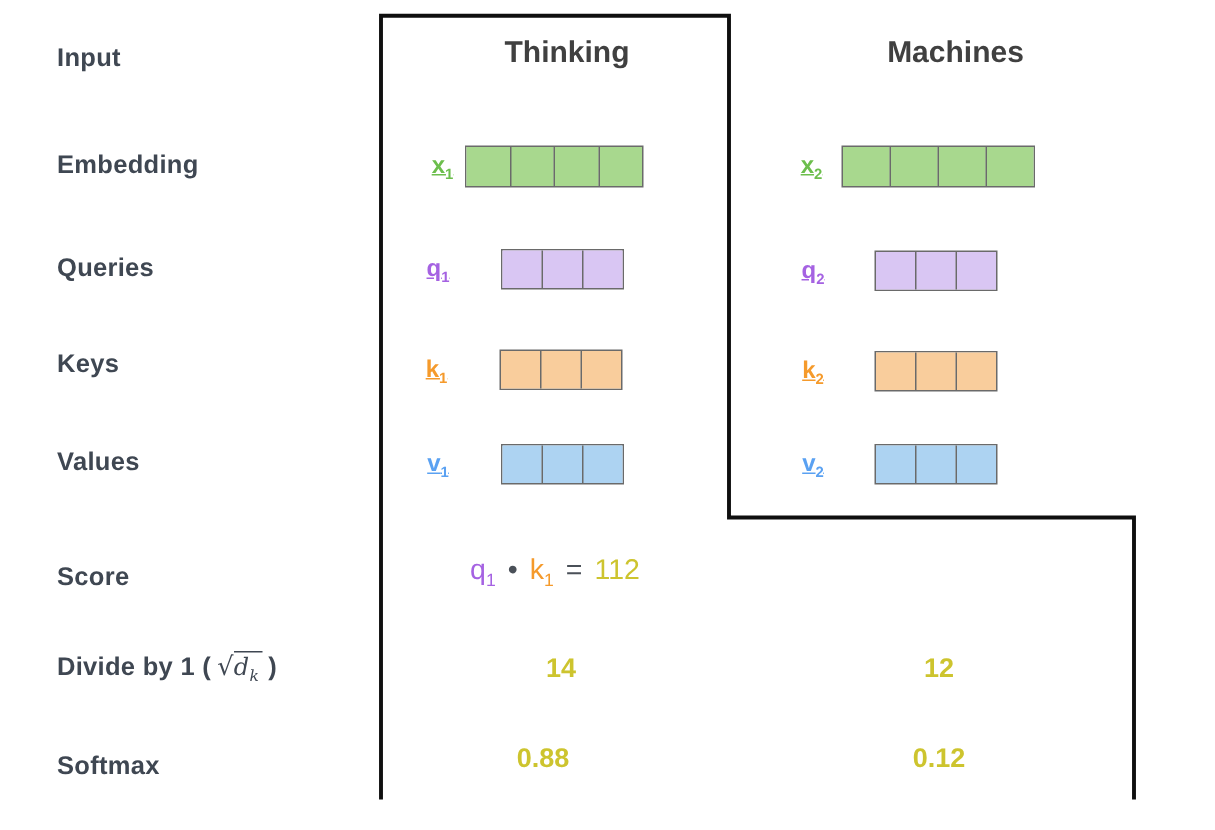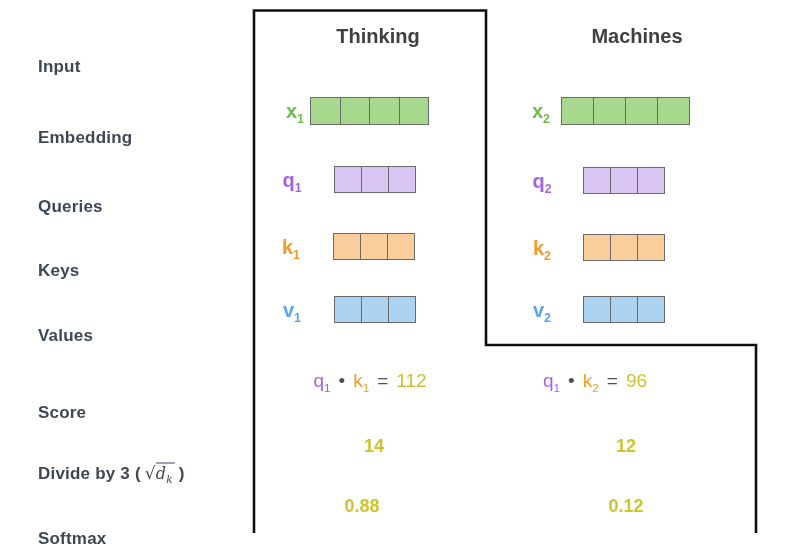--- a/index.html
+++ b/index.html
@@ -7,29 +7,28 @@
     position:relative;
     width:810px;height:553px;
     background:#ffffff;
     font-family:"Liberation Sans",sans-serif;
     overflow:hidden;
   }
   .rlabel{
     position:absolute;left:38px;transform:translateY(-50%);
     font-size:17px;font-weight:700;color:#3F4752;white-space:nowrap;
     letter-spacing:.2px;
-    margin-top:28px;
   }
   .heading{
     position:absolute;transform:translate(-50%,-50%);
     font-size:20px;font-weight:700;color:#404040;white-space:nowrap;
   }
   .veclabel{
     position:absolute;transform:translate(-50%,-50%);
-    font-size:20px;font-weight:700;white-space:nowrap;
+    font-size:16px;font-weight:700;white-space:nowrap;text-decoration:underline;
   }
   .veclabel sub, .eq sub{font-size:.62em;line-height:0;}
   .vector{
     position:absolute;display:flex;
     border:1.5px solid #6a6a6a;background:#fff;
   }
   .cell{border-left:1px solid #6a6a6a;}
   .cell:first-child{border-left:none;}
   .cell.green {background:#A8D88E;width:28.5px;height:26px;}
   .cell.purple{background:#D9C6F3;width:26px;height:25px;}
@@ -66,21 +65,21 @@
     <polyline points="254,533 254,10.5 486,10.5 486,345 756,345 756,533" fill="none" stroke="#0F0F0F" stroke-width="2.6" stroke-linejoin="miter"></polyline>
   </svg>
 
   <div class="rlabel" style="top:39px">Input</div>
   <div class="rlabel" style="top:110px">Embedding</div>
   <div class="rlabel" style="top:179px">Queries</div>
   <div class="rlabel" style="top:243px">Keys</div>
   <div class="rlabel" style="top:308px">Values</div>
   <div class="rlabel" style="top:385px">Score</div>
   <div class="rlabel" style="top:445px">
-    <span>Divide by 3 (</span><span class="math"><span class="rad">√</span><span class="radicand"><span>d</span><sub>k</sub></span></span><span class="suffix">)</span>
+    <span>Divide by 1 (</span><span class="math"><span class="rad">√</span><span class="radicand"><span>d</span><sub>k</sub></span></span><span class="suffix">)</span>
   </div>
   <div class="rlabel" style="top:511px">Softmax</div>
 
   <div class="heading" style="left:378px;top:36px">Thinking</div>
   <div class="heading" style="left:637px;top:36px">Machines</div>
 
   <div class="veclabel c-green" style="left:295px;top:111px"><span>x</span><sub>1</sub></div>
   <div class="vector" style="left:310px;top:97px">
     <div class="cell green"></div>
     <div class="cell green"></div>
@@ -130,23 +129,20 @@
   <div class="veclabel c-blue" style="left:542px;top:310px"><span>v</span><sub>2</sub></div>
   <div class="vector" style="left:583px;top:296px">
     <div class="cell blue"></div>
     <div class="cell blue"></div>
     <div class="cell blue"></div>
   </div>
 
   <div class="eq" style="left:370px;top:381px">
     <span class="tok c-purple"><span>q</span><sub>1</sub></span><span class="tok c-dark">•</span><span class="tok c-orange"><span>k</span><sub>1</sub></span><span class="tok c-dark">=</span><span class="tok c-yellow">112</span>
   </div>
-  <div class="eq" style="left:595px;top:381px">
-    <span class="tok c-purple"><span>q</span><sub>1</sub></span><span class="tok c-dark">•</span><span class="tok c-orange"><span>k</span><sub>2</sub></span><span class="tok c-dark">=</span><span class="tok c-yellow">96</span>
-  </div>
 
   <div class="num" style="left:374px;top:446px">14</div>
   <div class="num" style="left:626px;top:446px">12</div>
 
   <div class="num" style="left:362px;top:506px">0.88</div>
   <div class="num" style="left:626px;top:506px">0.12</div>
 
 </div>
 
 </body></html>

